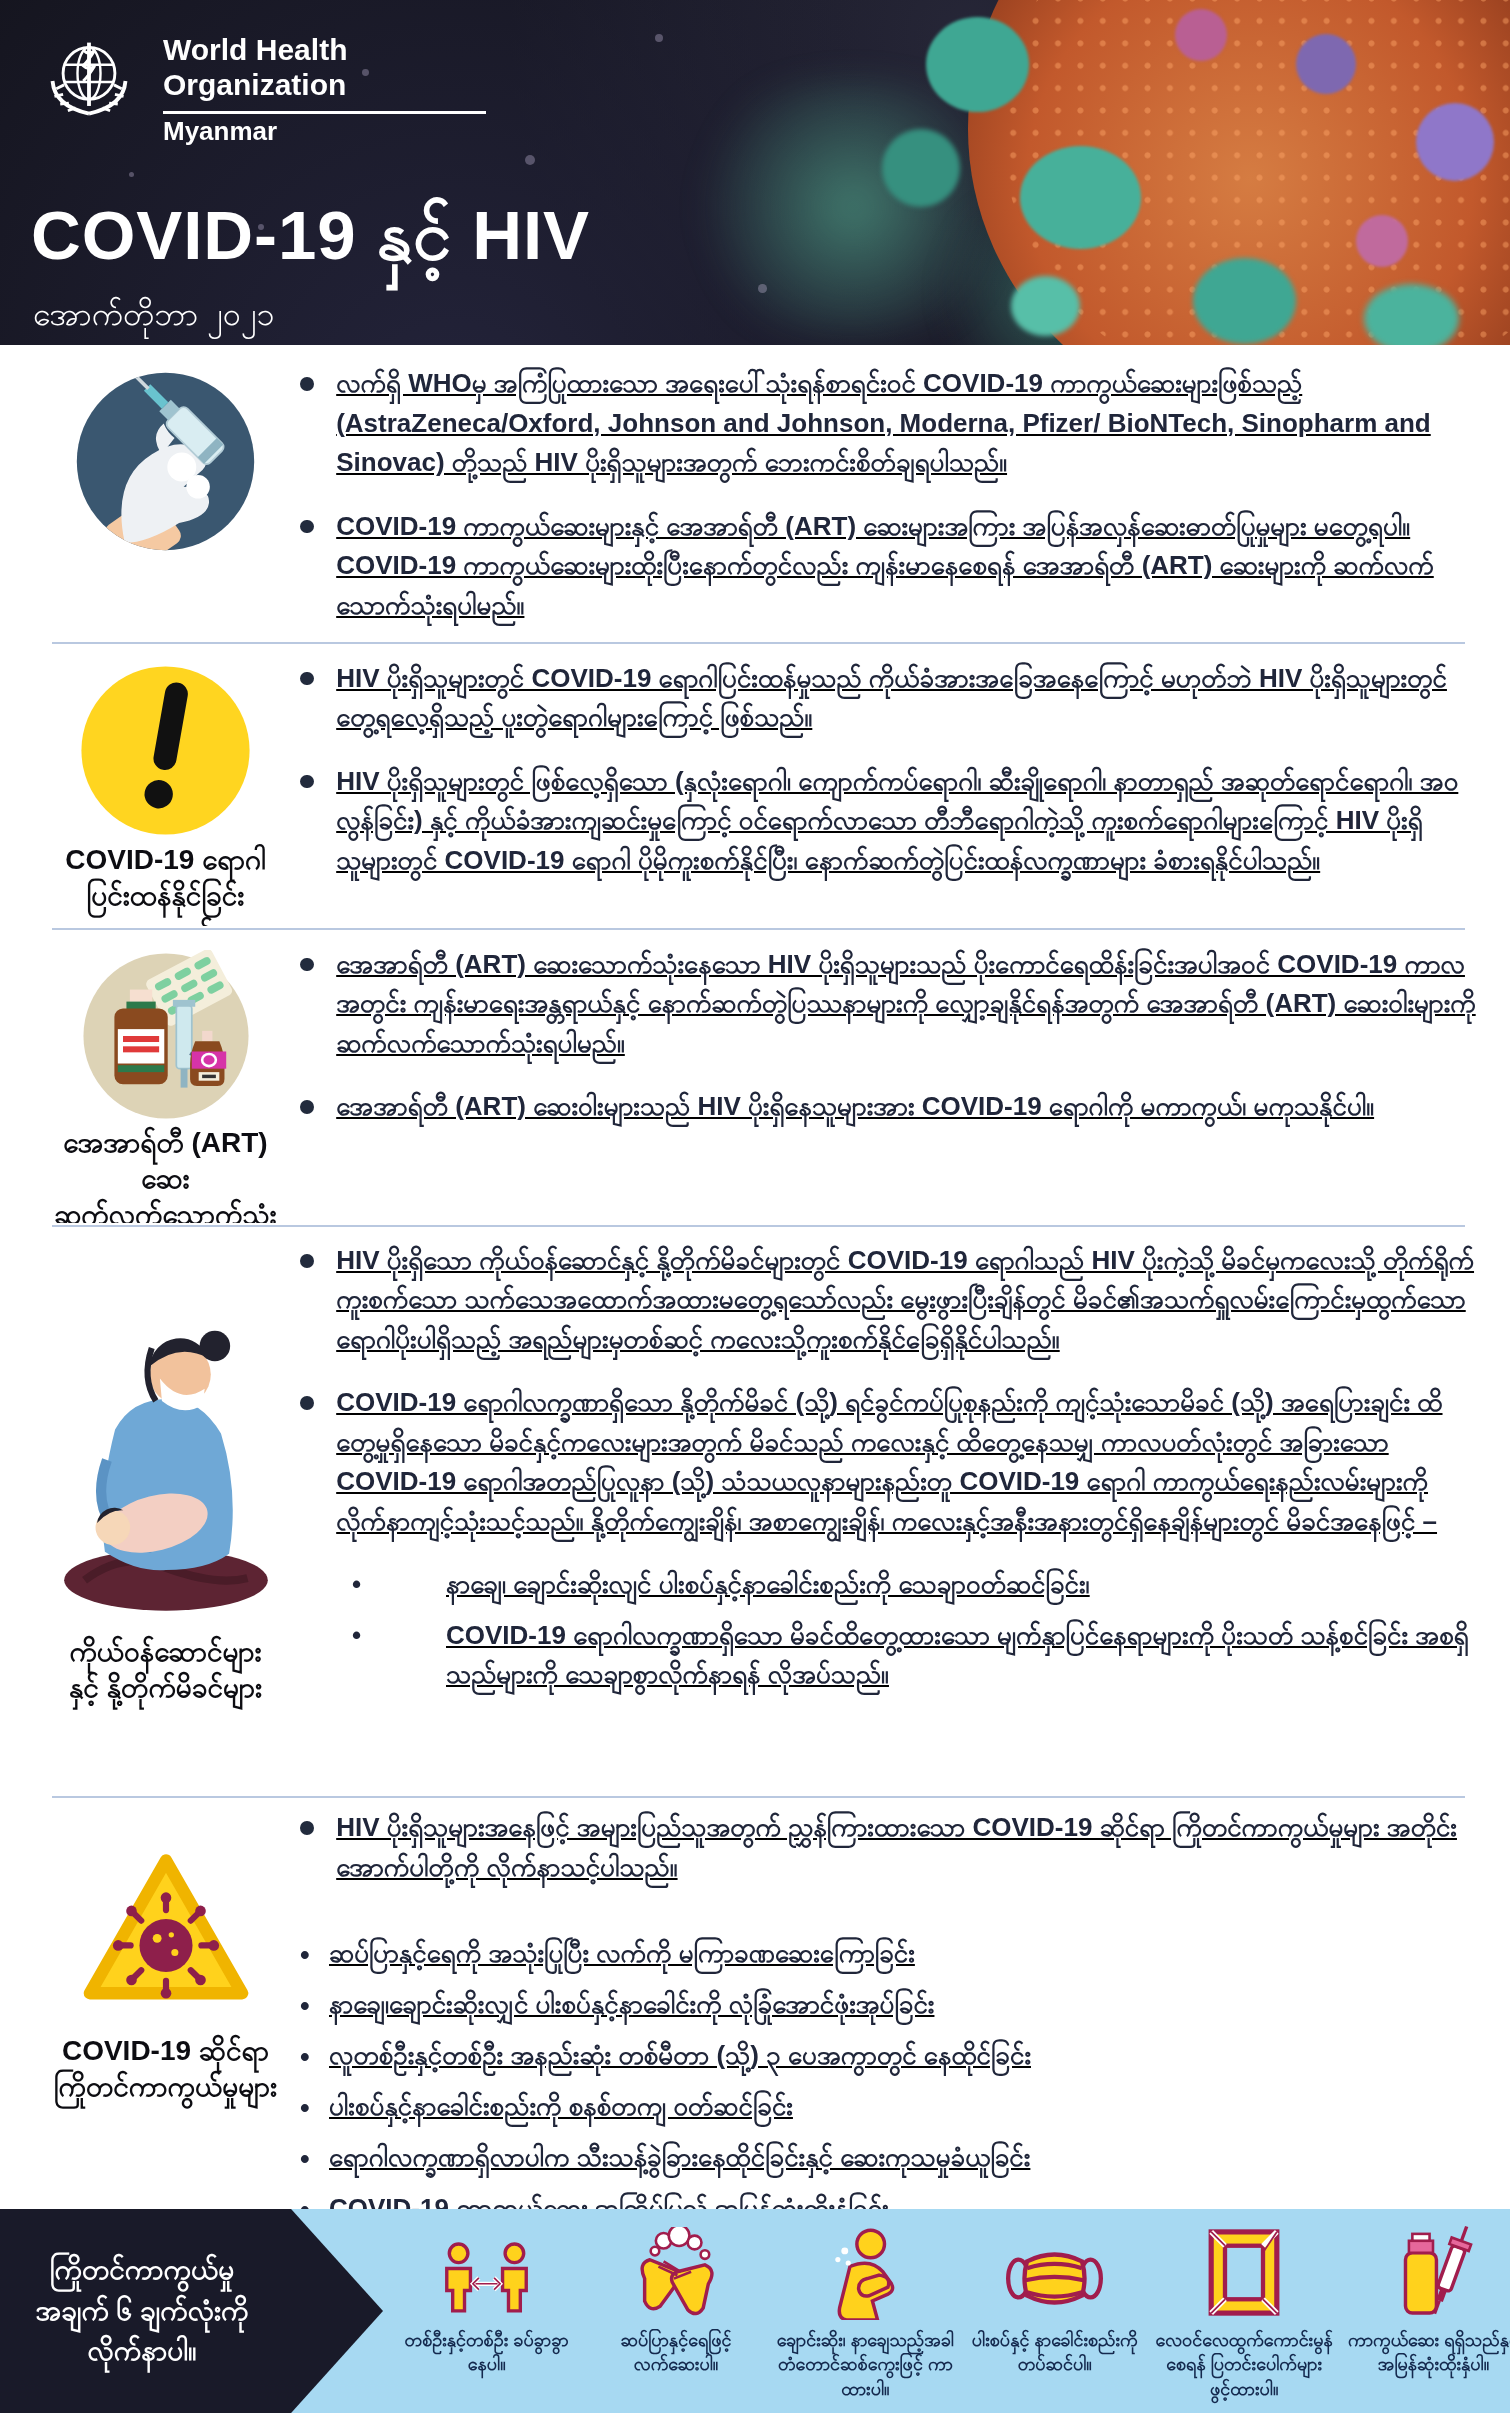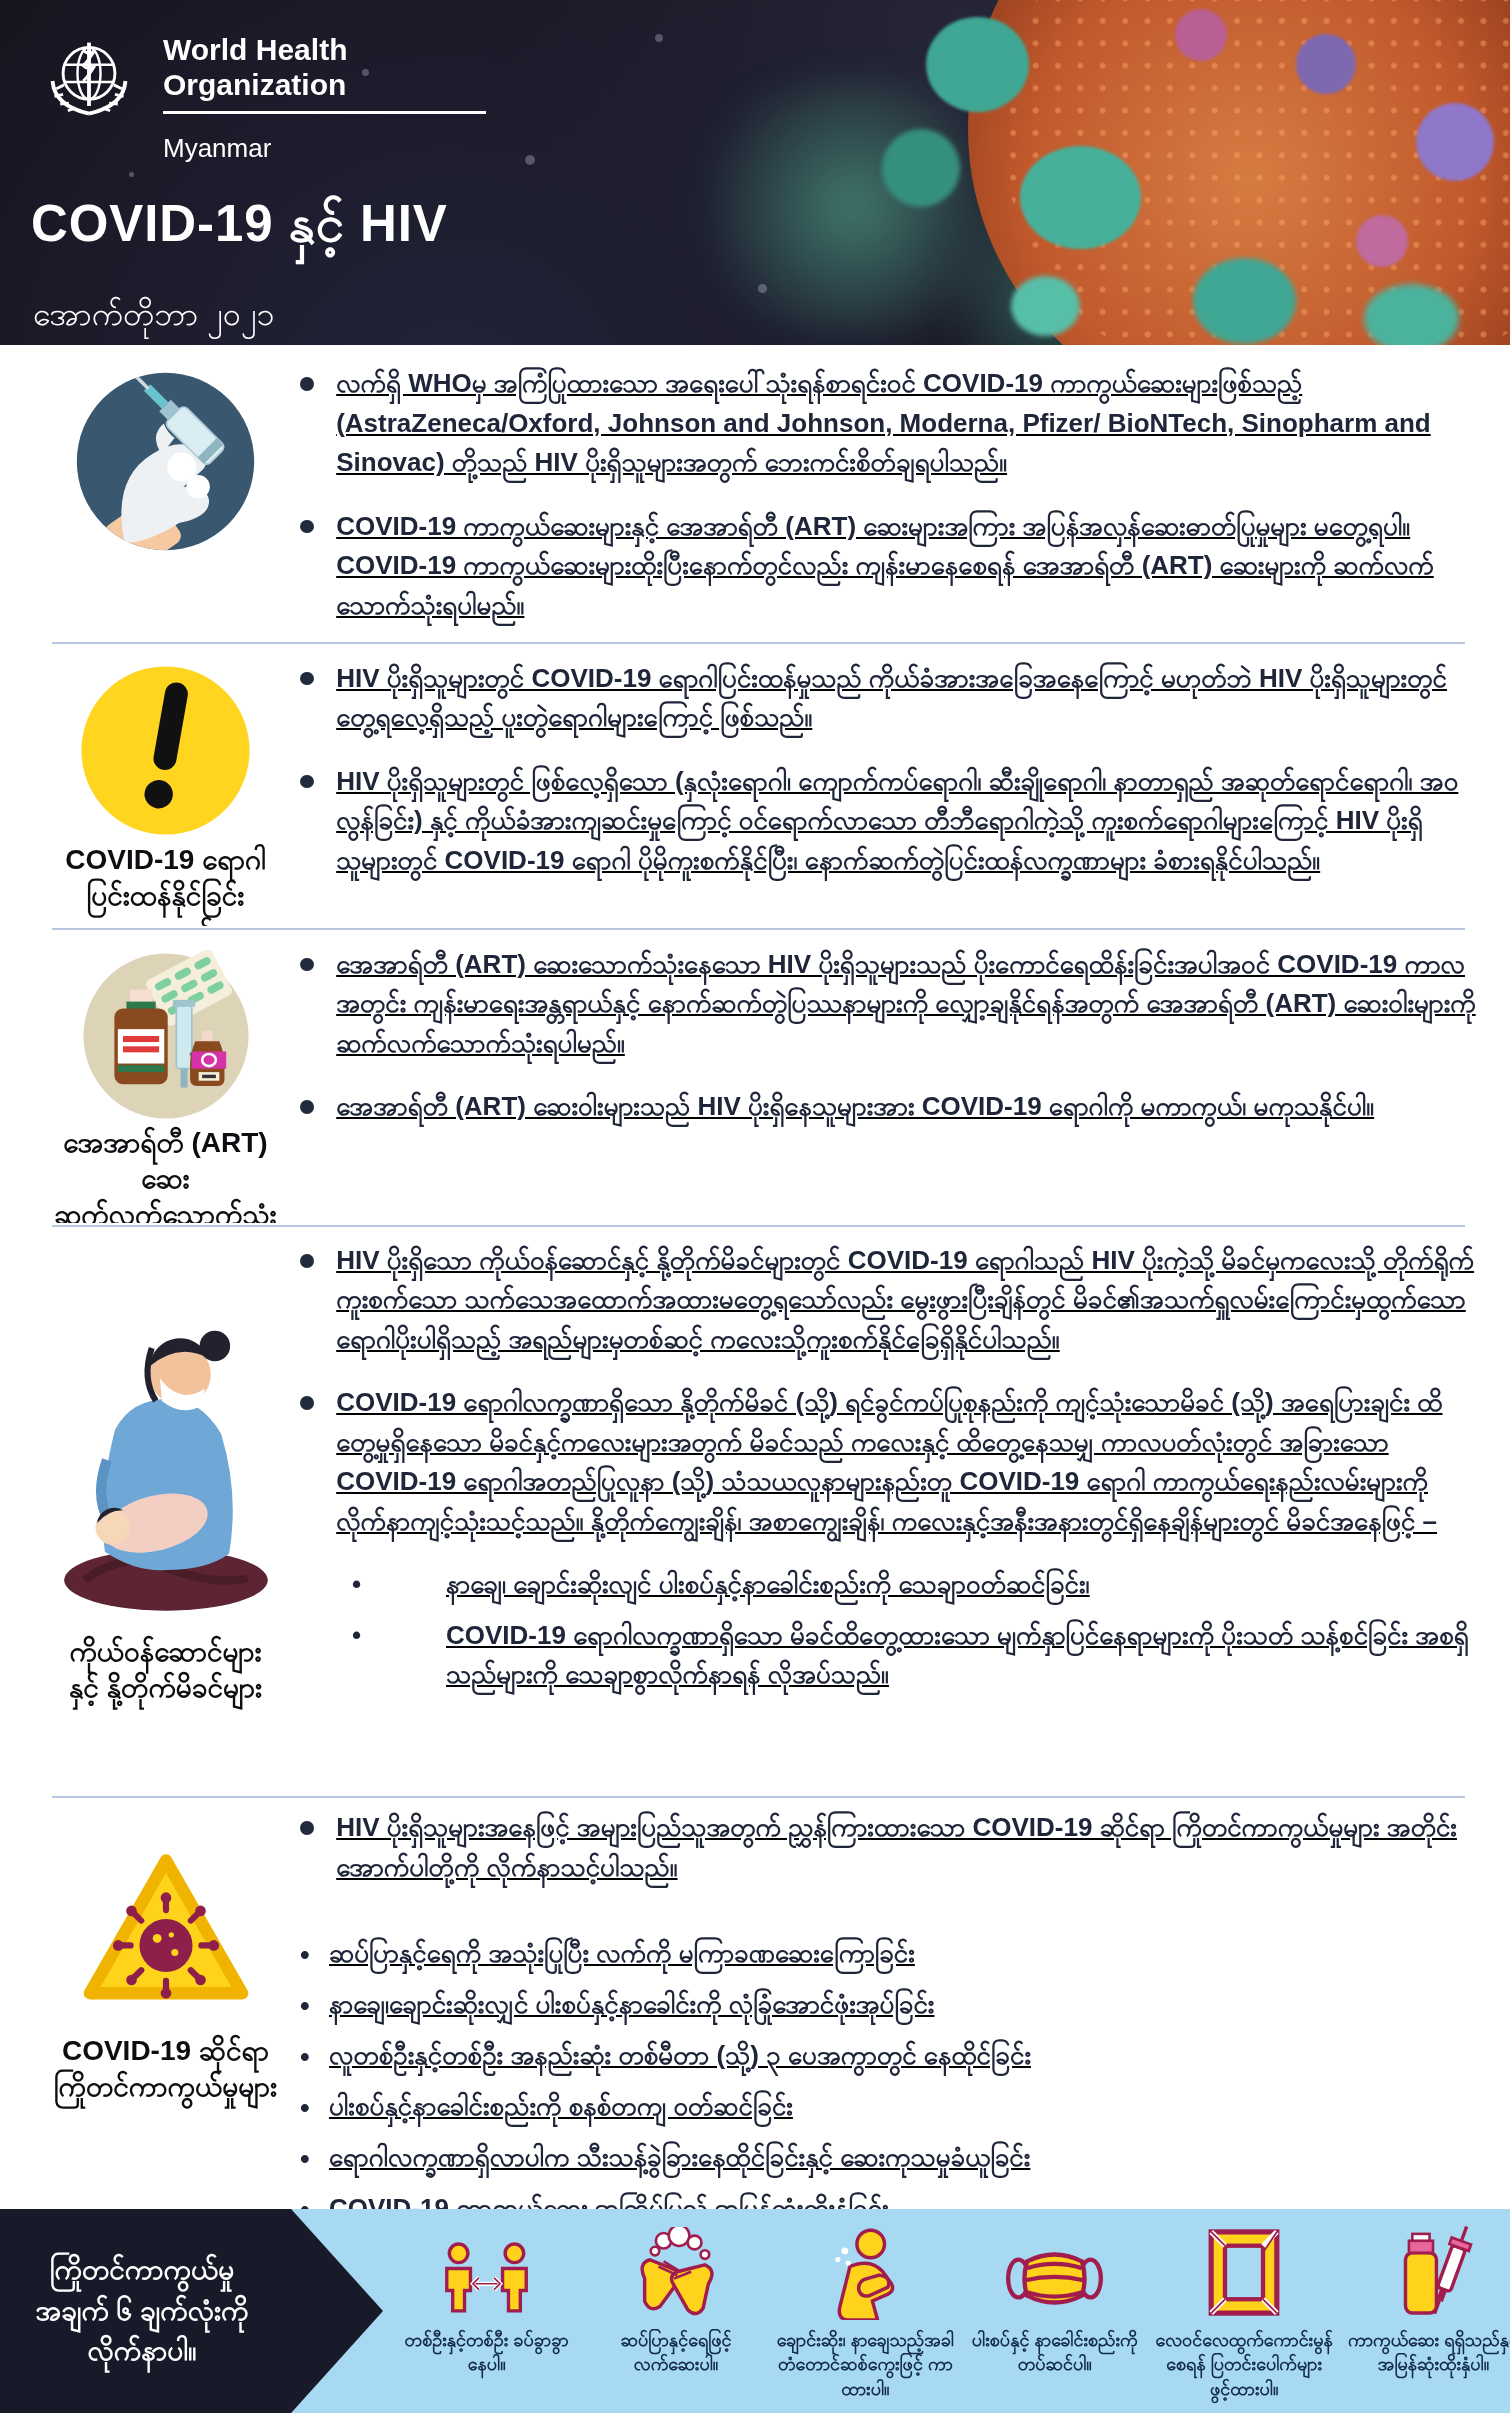--- a/index.html
+++ b/index.html
@@ -17,22 +17,22 @@
     overflow:hidden;}
   .virus-dots{position:absolute;inset:34px;border-radius:50%;
     background-image:radial-gradient(rgba(255,166,104,.45) 2.6px, transparent 3.4px);
     background-size:22.4px 22.4px;}
   .blob{position:absolute;border-radius:50%;}
   .mist{position:absolute;border-radius:50%;filter:blur(15.5px);}
 
   .logo-wrap{position:absolute;left:41px;top:33px;display:flex;gap:26px;align-items:flex-start;}
   .who-text .l1{font-size:30px;font-weight:bold;color:#fff;line-height:1.15;}
   .who-rule{width:323px;height:3.4px;background:#fff;margin-top:8.6px;}
-  .who-country{font-size:26px;font-weight:normal;color:#fff;margin-top:19px;}
-  .title{position:absolute;left:31px;top:191px;font-size:51px;font-weight:bold;color:#fff;letter-spacing:0.9px;}
+  .who-country{font-size:26px;font-weight:bold;color:#fff;margin-top:2px;}
+  .title{position:absolute;left:31px;top:191px;font-size:69px;font-weight:bold;color:#fff;letter-spacing:0.9px;}
   .subtitle{position:absolute;left:33px;top:293px;font-size:32px;color:#fff;}
 
   
   .sec{position:absolute;left:0;width:1511px;overflow:hidden;}
   .sep{position:absolute;left:52px;width:1413px;height:1.7px;background:#b9c8e0;}
   .icon-col{position:absolute;left:43px;top:0;width:245px;text-align:center;}
   .icon-label{font-weight:bold;color:#0d0d12;font-size:28px;line-height:1.3;}
   .text-col{position:absolute;left:300px;right:34px;top:0;text-decoration:underline;}
   .bullet{display:flex;gap:22.4px;margin-bottom:24px;}
   .dot{flex:none;width:13.8px;height:13.8px;border-radius:50%;background:#222b3d;margin-top:13px;}

